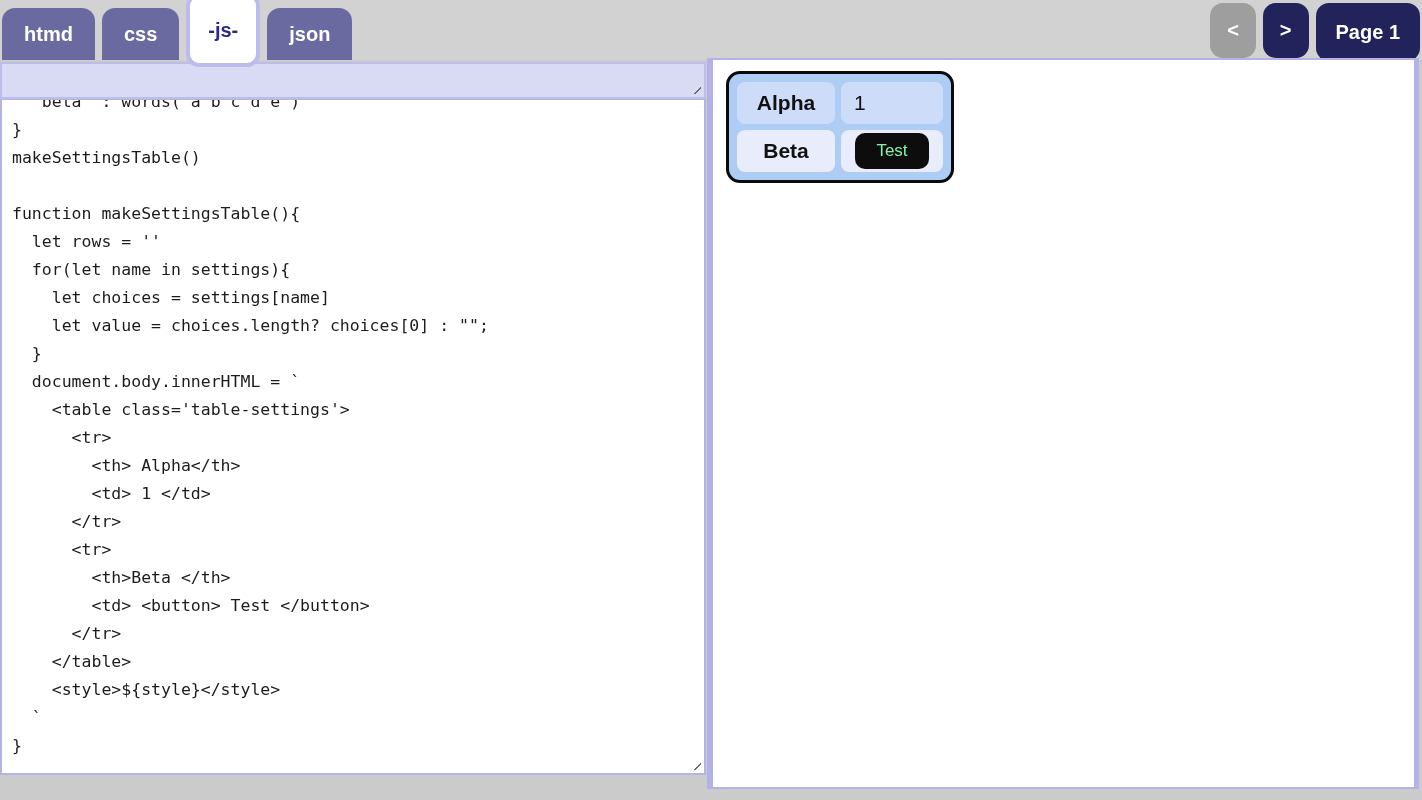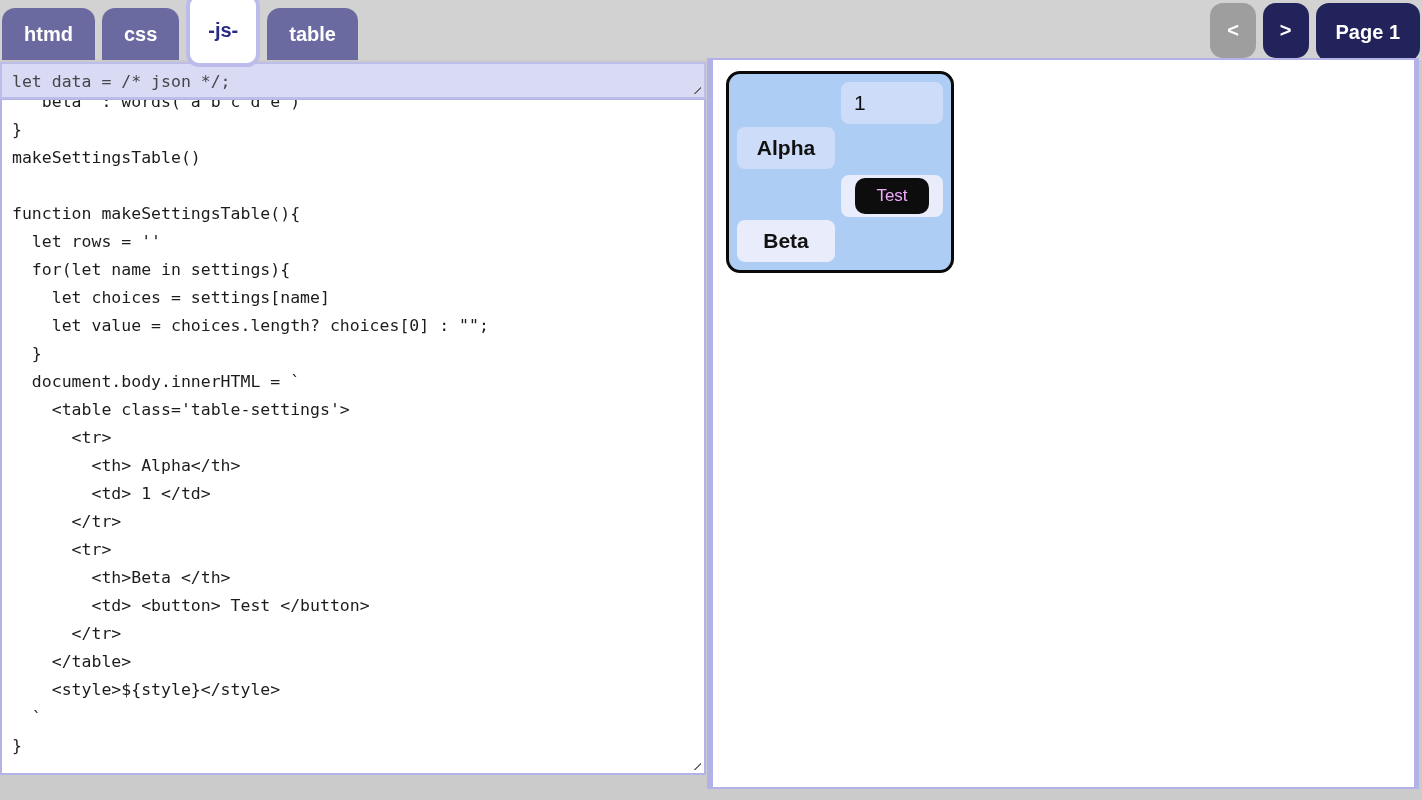--- a/index.html
+++ b/index.html
@@ -62,50 +62,49 @@
   }
   .settings-table {
     display:inline-grid; grid-template-columns:auto auto; gap:6px;
     margin:11px 0 0 13px; background:#aecdf4; border:3px solid #0a0a0a;
     border-radius:14px; padding:8px;
   }
   .cell {
     height:42px; border-radius:8px; display:flex; align-items:center;
     font-size:21px; color:#111;
   }
-  .cell.th { min-width:98px; justify-content:center; font-weight:bold;margin-top:45px; }
+  .cell.th { min-width:98px; justify-content:center; font-weight:bold; }
   .cell.td { min-width:102px; padding-left:13px; }
   .cell.td.btncell { justify-content:center; padding-left:0; }
   .row-odd  { background:#cddcf8; }
   .row-even { background:#e9ecfb; }
   .test-button {
-    background:#0d0d0d; color:#f0abfc; border:none; border-radius:10px;
+    background:#0d0d0d; color:#86efac; border:none; border-radius:10px;
     padding:8px 21px; font-family:"Liberation Sans", sans-serif;
     font-size:17px; cursor:pointer;
   }
 </style>
 </head>
 <body>
 
 <div class="topbar">
   <div class="tabs">
     <button class="tab">htmd</button>
     <button class="tab">css</button>
     <button class="tab active">-js-</button>
-    <button class="tab">table</button>
+    <button class="tab">json</button>
   </div>
   <div class="pager">
     <button class="navbtn disabled">&lt;</button>
     <button class="navbtn">&gt;</button>
     <button class="navbtn page">Page 1</button>
   </div>
 </div>
 
 <div class="editor-header">
-  <span class="line">let data = /* json */;</span>
   <span class="grip"></span>
 </div>
 
 <div class="editor-body">
   <span class="code">  'beta' : words('a b c d e')
 }
 makeSettingsTable()
 
 function makeSettingsTable(){
   let rows = ''

